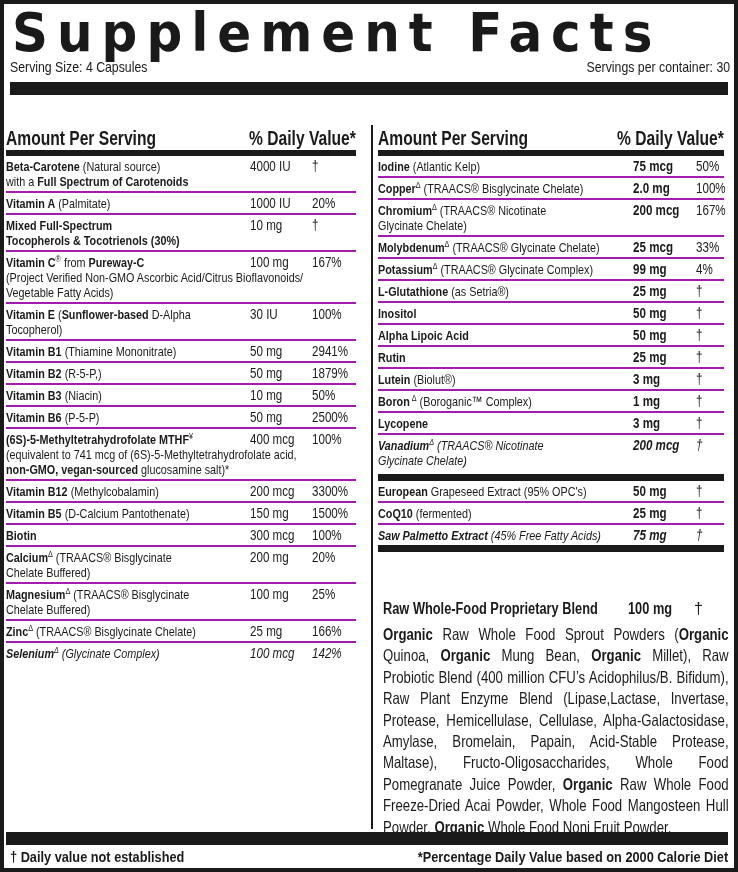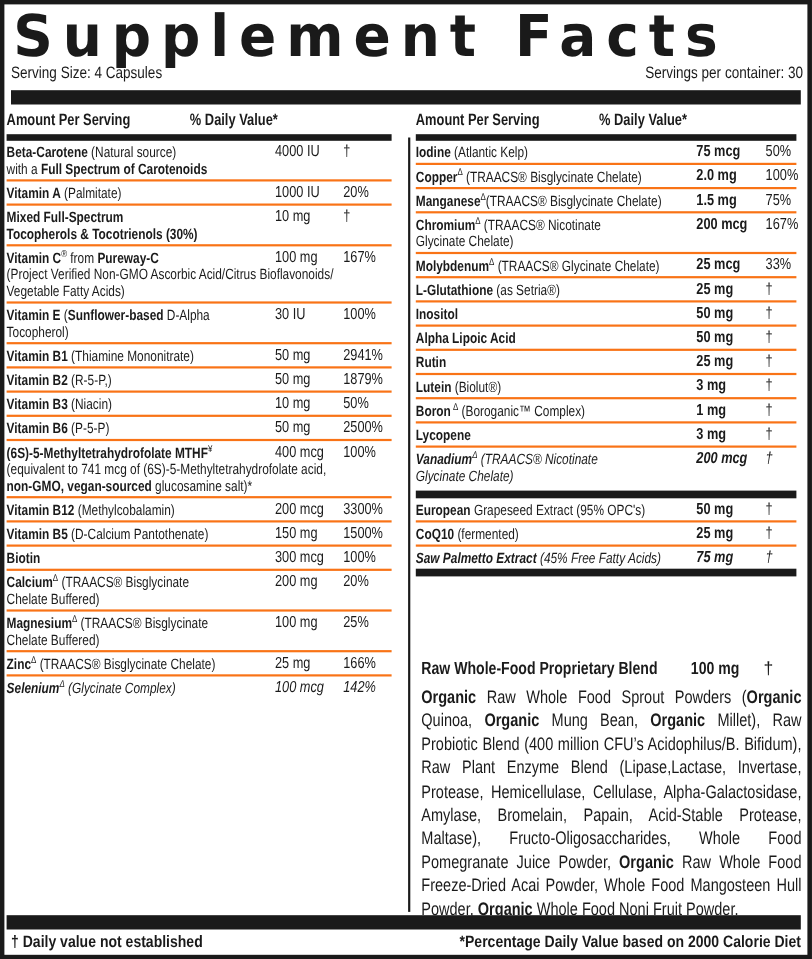--- a/index.html
+++ b/index.html
@@ -19,29 +19,29 @@
     position: absolute; top: 58px; font-size: 15px; font-weight: normal;
     transform: scaleX(0.82); color: #1a1a1a; line-height: 18px;
   }
   .serving.left { left: 10px; transform-origin: left top; }
   .serving.right { right: 8px; transform-origin: right top; }
   .bar-thick { position: absolute; background: #1a1a1a; }
   .col { position: absolute; top: 96px; }
   .col.left { left: 6px; width: 350px; }
   .col.right { left: 378px; width: 346px; }
   .col-head {
-    display: flex; align-items: flex-end;
-    height: 24px; font-weight: bold; font-size: 15px; line-height: 20px;
+    display: flex; justify-content: space-between; align-items: flex-end;
+    height: 24px; font-weight: bold; font-size: 20px; line-height: 20px; margin-top: 28px;
   }
   .col-head span { transform: scaleX(0.78); display: inline-block; }
   .col-head .h-left { transform-origin: left bottom; }
   .col-head .h-right { transform-origin: right bottom; }
   .head-rule { height: 6px; background: #1a1a1a; margin-top: 2px; }
   .row {
-    position: relative; border-bottom: 2px solid #f97316;
+    position: relative; border-bottom: 2px solid #a21caf;
     font-size: 13.5px; line-height: 15px; padding: 3px 0 2px 0;
   }
   .row.no-border { border-bottom: none; font-style: italic; }
   .row .name {
     display: block; width: 244px; transform: scaleX(0.8); transform-origin: left top;
     white-space: nowrap;
   }
   .col.right .row .name { width: 250px; }
   .row .name b { font-weight: bold; }
   .row .amt, .row .dv {
@@ -247,39 +247,39 @@
       </div>
       <div class="row">
         <span class="name">
           <span class="name-line"><b>Copper</b><span class="sup">Δ</span><span> (TRAACS® Bisglycinate Chelate)</span></span>
         </span>
         <span class="amt bold">2.0 mg</span>
         <span class="dv">100%</span>
       </div>
       <div class="row">
         <span class="name">
-          <span class="name-line"><b>Manganese</b><span class="sup">Δ</span><span>(TRAACS® Bisglycinate Chelate)</span></span>
-        </span>
-        <span class="amt bold">1.5 mg</span>
-        <span class="dv">75%</span>
-      </div>
-      <div class="row">
-        <span class="name">
           <span class="name-line"><b>Chromium</b><span class="sup">Δ</span><span> (TRAACS® Nicotinate</span></span>
           <span class="name-line"><span>Glycinate Chelate)</span></span>
         </span>
         <span class="amt bold">200 mcg</span>
         <span class="dv">167%</span>
       </div>
       <div class="row">
         <span class="name">
           <span class="name-line"><b>Molybdenum</b><span class="sup">Δ</span><span> (TRAACS® Glycinate Chelate)</span></span>
         </span>
         <span class="amt bold">25 mcg</span>
         <span class="dv">33%</span>
+      </div>
+      <div class="row">
+        <span class="name">
+          <span class="name-line"><b>Potassium</b><span class="sup">Δ</span><span> (TRAACS® Glycinate Complex)</span></span>
+        </span>
+        <span class="amt bold">99 mg</span>
+        <span class="dv">4%</span>
       </div>
       <div class="row">
         <span class="name">
           <span class="name-line"><b>L-Glutathione</b><span> (as Setria®)</span></span>
         </span>
         <span class="amt bold">25 mg</span>
         <span class="dv">†</span>
       </div>
       <div class="row">
         <span class="name">

